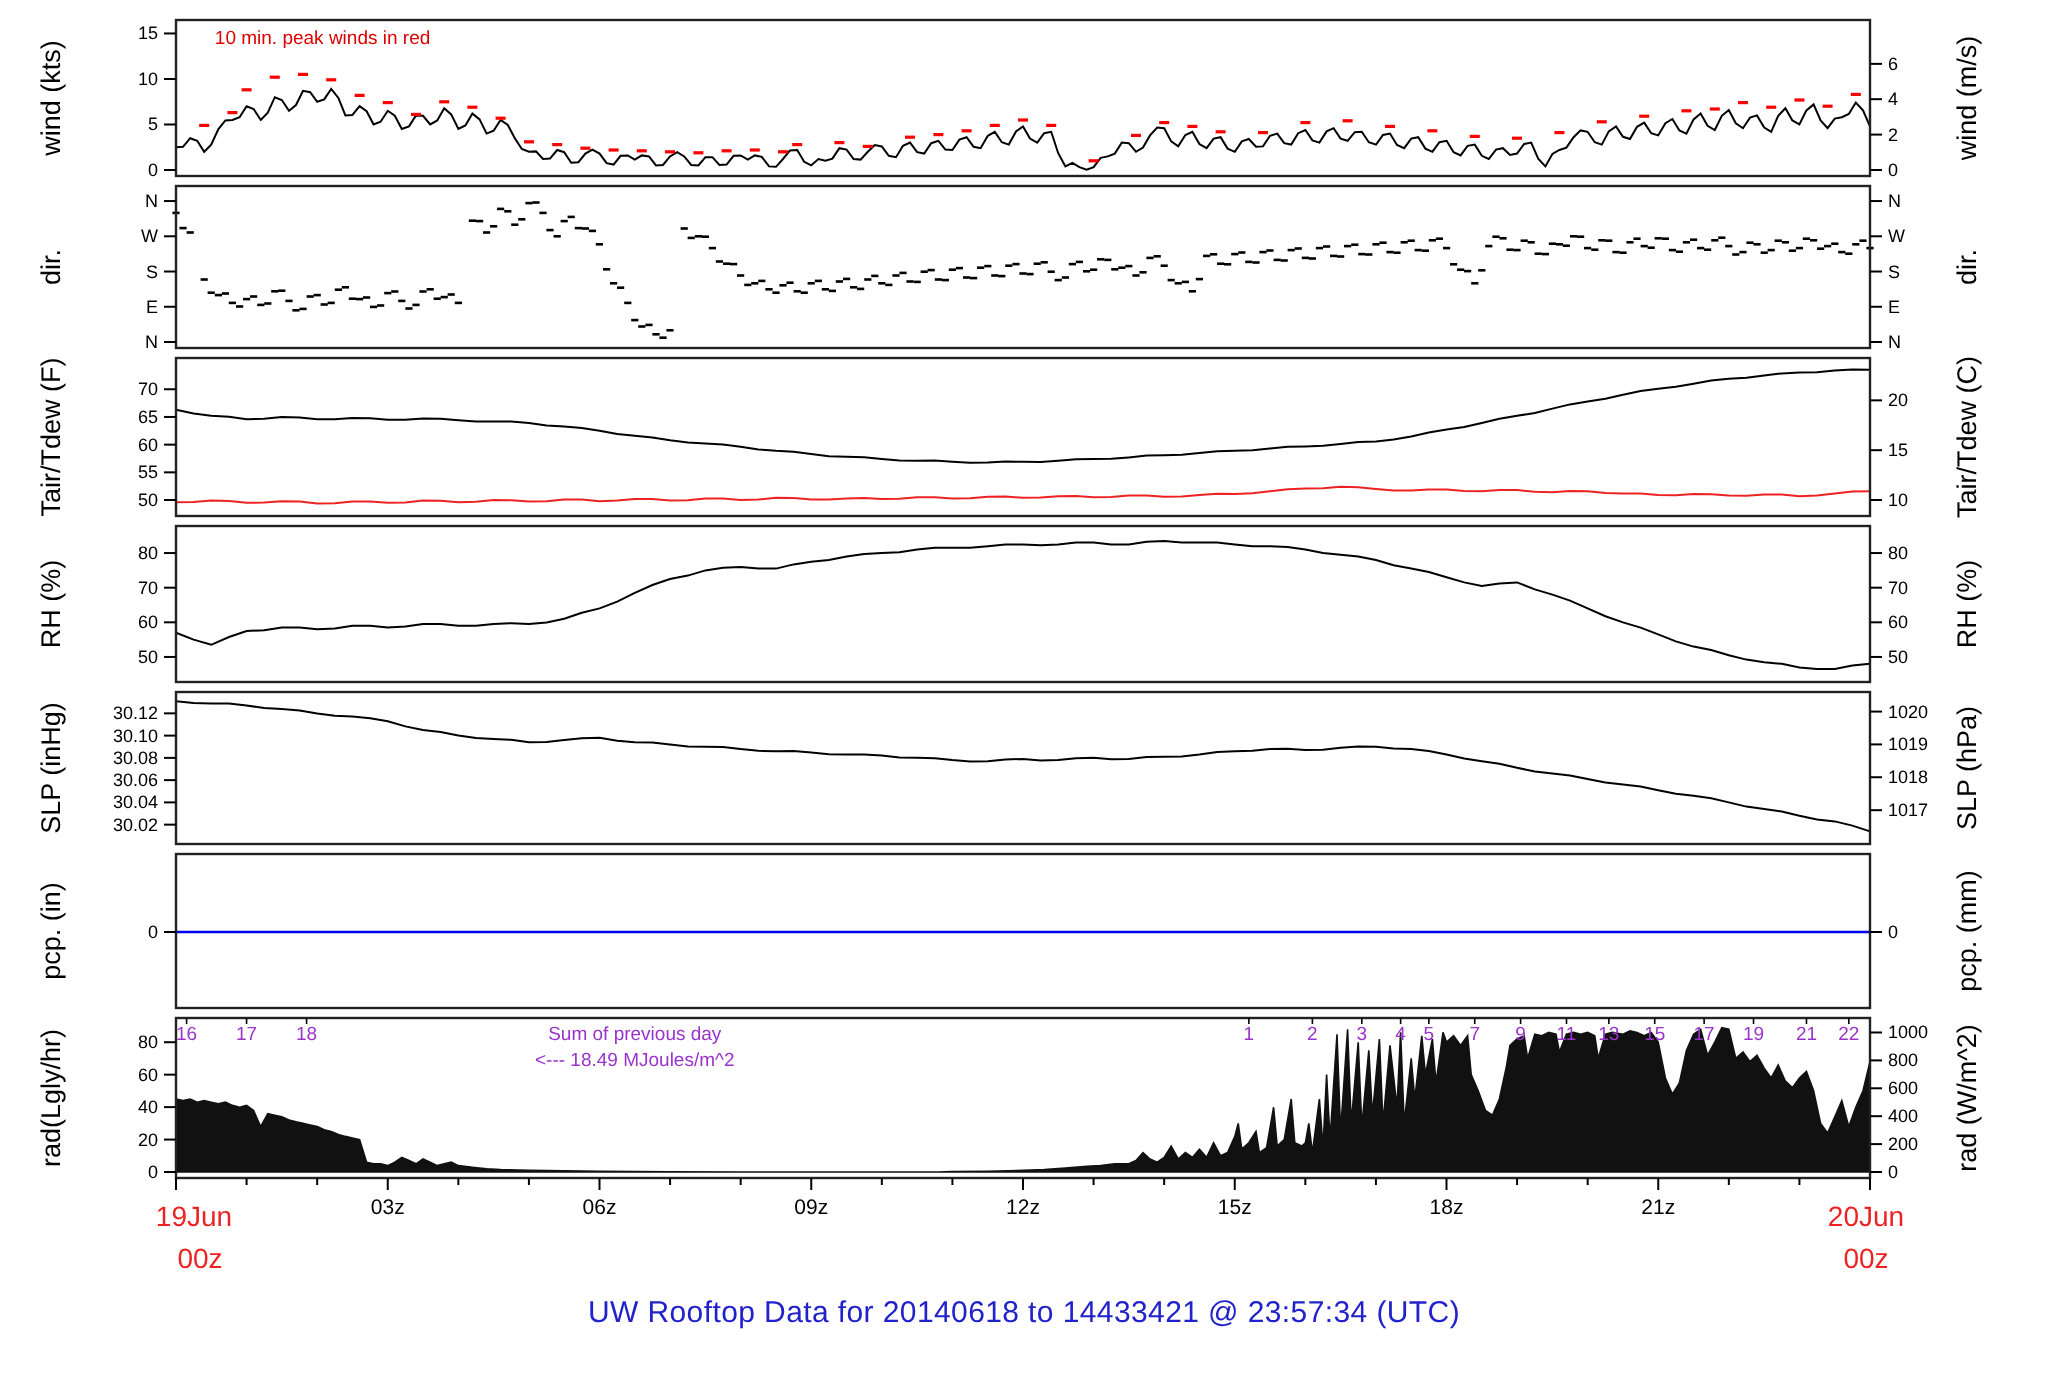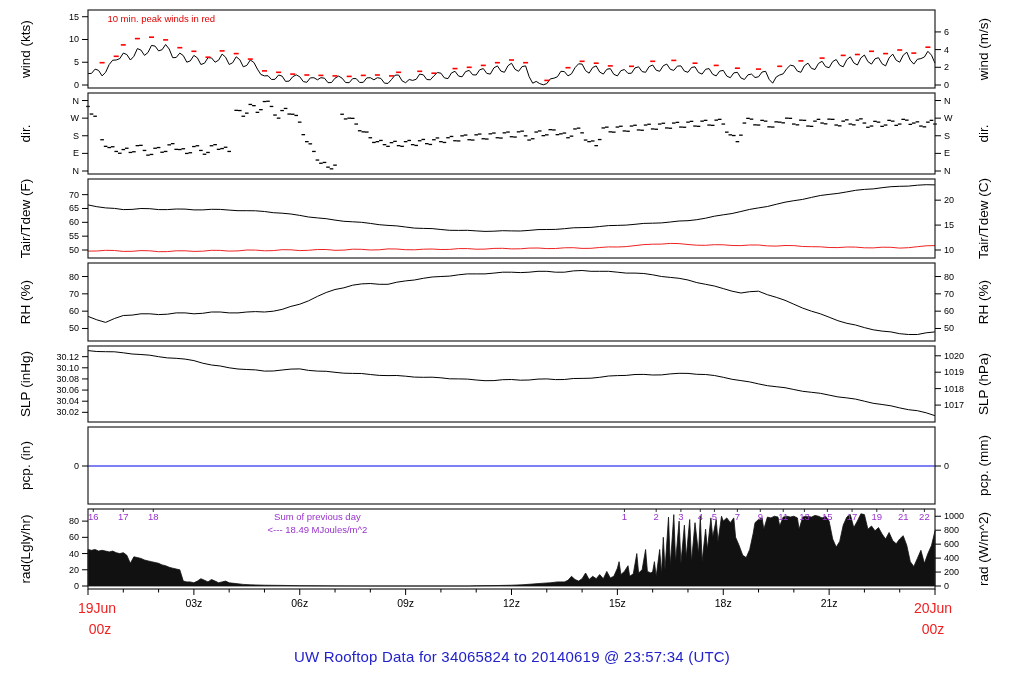--- a/index.html
+++ b/index.html
@@ -530,14 +530,14 @@
         <text x="511.5" y="607" text-anchor="middle" font-size="10.5" fill="#000">12z</text>
         <text x="617.375" y="607" text-anchor="middle" font-size="10.5" fill="#000">15z</text>
         <text x="723.25" y="607" text-anchor="middle" font-size="10.5" fill="#000">18z</text>
         <text x="829.125" y="607" text-anchor="middle" font-size="10.5" fill="#000">21z</text>
         <text x="97" y="613" text-anchor="middle" font-size="14" fill="#ee2222">19Jun</text>
         <text x="100" y="634" text-anchor="middle" font-size="14" fill="#ee2222">00z</text>
         <text x="933" y="613" text-anchor="middle" font-size="14" fill="#ee2222">20Jun</text>
         <text x="933" y="634" text-anchor="middle" font-size="14" fill="#ee2222">00z</text>
       </g>
     </svg>
-  <div id="chart-title" style="color: rgb(34, 34, 204);">UW Rooftop Data for 34065824  to  20140619 @ 23:57:34  (UTC)</div>
+  <div id="chart-title" style="color: rgb(34, 34, 204);">UW Rooftop Data for 20140618  to  14433421 @ 23:57:34  (UTC)</div>
 </div>
 
 </body></html>

